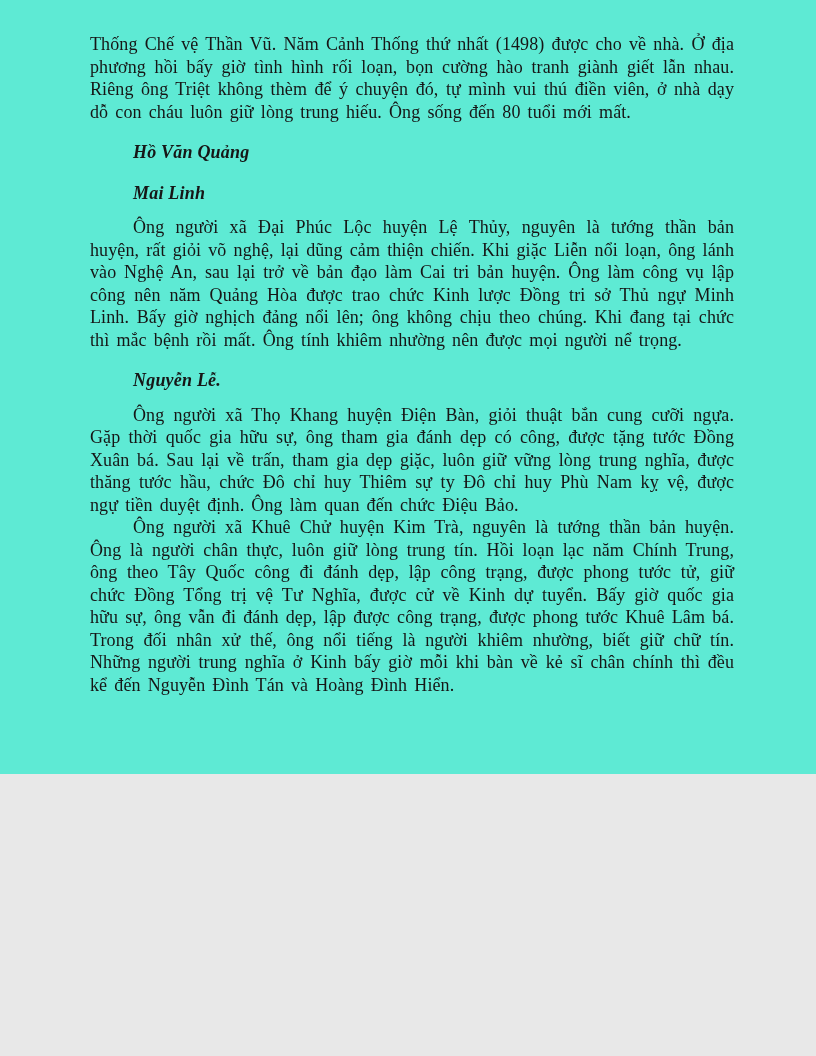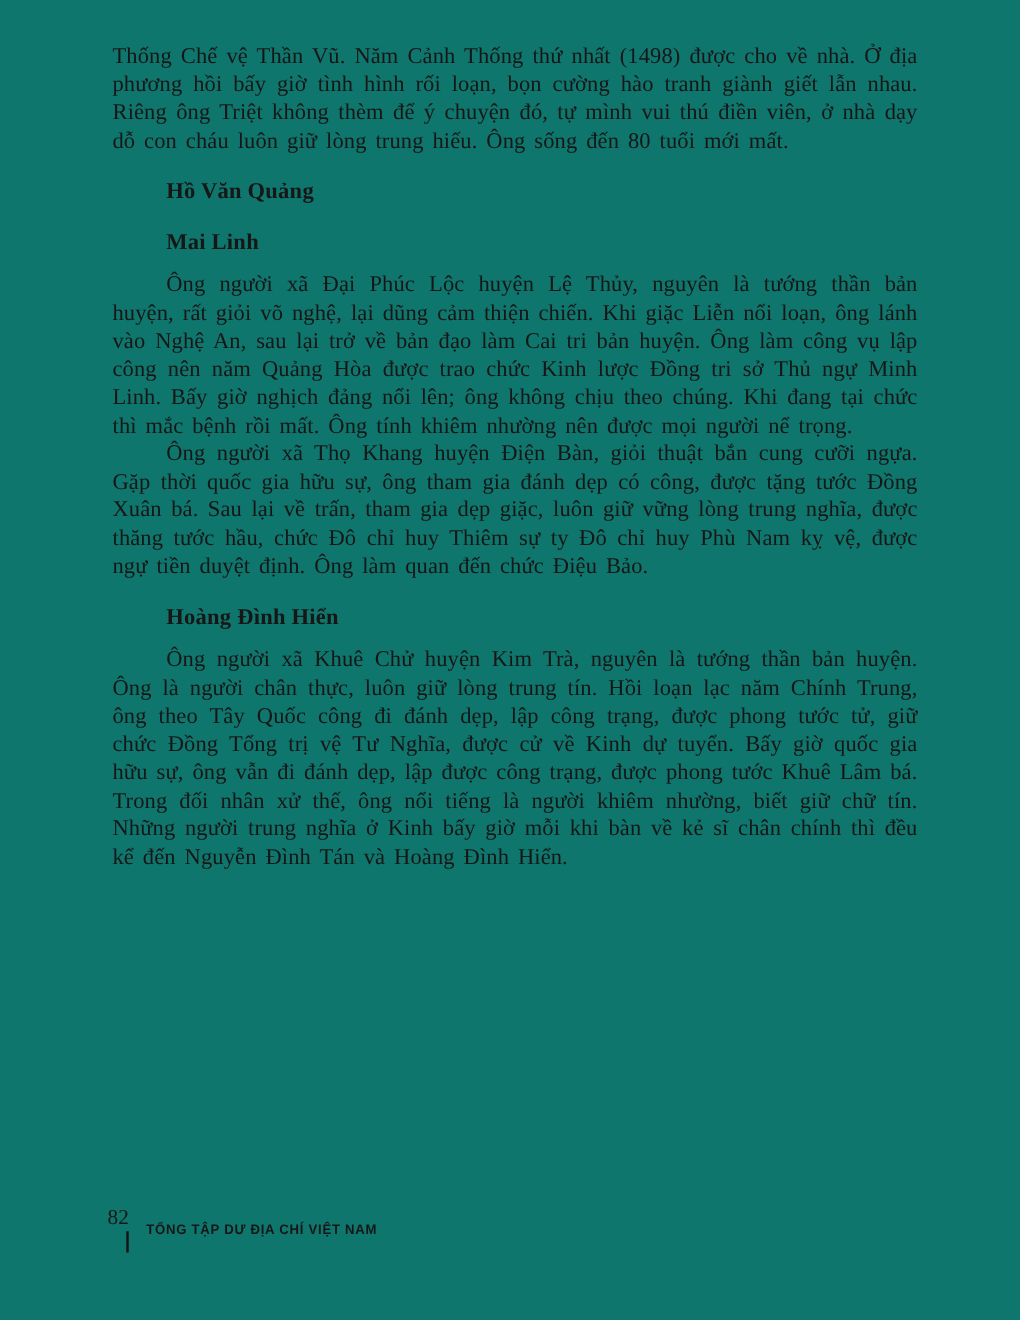--- a/index.html
+++ b/index.html
@@ -3,23 +3,23 @@
 <meta charset="utf-8">
 <style>
   html, body {
     margin: 0;
     padding: 0;
     background: #e8e8e8;
   }
   .page {
     position: relative;
     width: 816px;
-    height: 1056px;
+    height: 774px;
     margin: 0 auto;
-    background: #0f766e;
+    background: #5eead4;
     color: #161616;
     font-family: "Liberation Serif", "DejaVu Serif", serif;
     overflow: hidden;
     box-sizing: border-box;
   }
   .content {
     position: absolute;
     top: 33px;
     left: 90px;
     width: 644px;
@@ -35,20 +35,21 @@
   }
   .para.continuation {
     text-indent: 0;
   }
   .heading {
     margin: 18px 0 12px 43px;
     font-size: 18px;
     line-height: 22.5px;
     font-weight: bold;
     letter-spacing: 0.2px;
+    font-style: italic;
   }
   .footer {
     position: absolute;
     left: 86px;
     top: 965px;
     display: flex;
     align-items: flex-start;
   }
   .page-num-block {
     display: flex;
@@ -85,24 +86,24 @@
 
     <p class="para continuation">Thống Chế vệ Thần Vũ. Năm Cảnh Thống thứ nhất (1498) được cho về nhà. Ở địa phương hồi bấy giờ tình hình rối loạn, bọn cường hào tranh giành giết lẫn nhau. Riêng ông Triệt không thèm để ý chuyện đó, tự mình vui thú điền viên, ở nhà dạy dỗ con cháu luôn giữ lòng trung hiếu. Ông sống đến 80 tuổi mới mất.</p>
 
     <h3 class="heading">Hồ Văn Quảng</h3>
 
 
     <h3 class="heading">Mai Linh</h3>
 
     <p class="para">Ông người xã Đại Phúc Lộc huyện Lệ Thủy, nguyên là tướng thần bản huyện, rất giỏi võ nghệ, lại dũng cảm thiện chiến. Khi giặc Liễn nổi loạn, ông lánh vào Nghệ An, sau lại trở về bản đạo làm Cai tri bản huyện. Ông làm công vụ lập công nên năm Quảng Hòa được trao chức Kinh lược Đồng tri sở Thủ ngự Minh Linh. Bấy giờ nghịch đảng nổi lên; ông không chịu theo chúng. Khi đang tại chức thì mắc bệnh rồi mất. Ông tính khiêm nhường nên được mọi người nể trọng.</p>
 
+    <h3 class="heading">Nguyễn Lễ.</h3>
 
     <p class="para">Ông người xã Thọ Khang huyện Điện Bàn, giỏi thuật bắn cung cưỡi ngựa. Gặp thời quốc gia hữu sự, ông tham gia đánh dẹp có công, được tặng tước Đồng Xuân bá. Sau lại về trấn, tham gia dẹp giặc, luôn giữ vững lòng trung nghĩa, được thăng tước hầu, chức Đô chỉ huy Thiêm sự ty Đô chỉ huy Phù Nam kỵ vệ, được ngự tiền duyệt định. Ông làm quan đến chức Điệu Bảo.</p>
 
-    <h3 class="heading">Hoàng Đình Hiển</h3>
 
     <p class="para">Ông người xã Khuê Chử huyện Kim Trà, nguyên là tướng thần bản huyện. Ông là người chân thực, luôn giữ lòng trung tín. Hồi loạn lạc năm Chính Trung, ông theo Tây Quốc công đi đánh dẹp, lập công trạng, được phong tước tử, giữ chức Đồng Tổng trị vệ Tư Nghĩa, được cử về Kinh dự tuyển. Bấy giờ quốc gia hữu sự, ông vẫn đi đánh dẹp, lập được công trạng, được phong tước Khuê Lâm bá. Trong đối nhân xử thế, ông nổi tiếng là người khiêm nhường, biết giữ chữ tín. Những người trung nghĩa ở Kinh bấy giờ mỗi khi bàn về kẻ sĩ chân chính thì đều kể đến Nguyễn Đình Tán và Hoàng Đình Hiển.</p>
 
   </div>
 
   <div class="footer">
     <div class="page-num-block">
       <span class="page-number">82</span>
       <div class="footer-tick"></div>
     </div>

